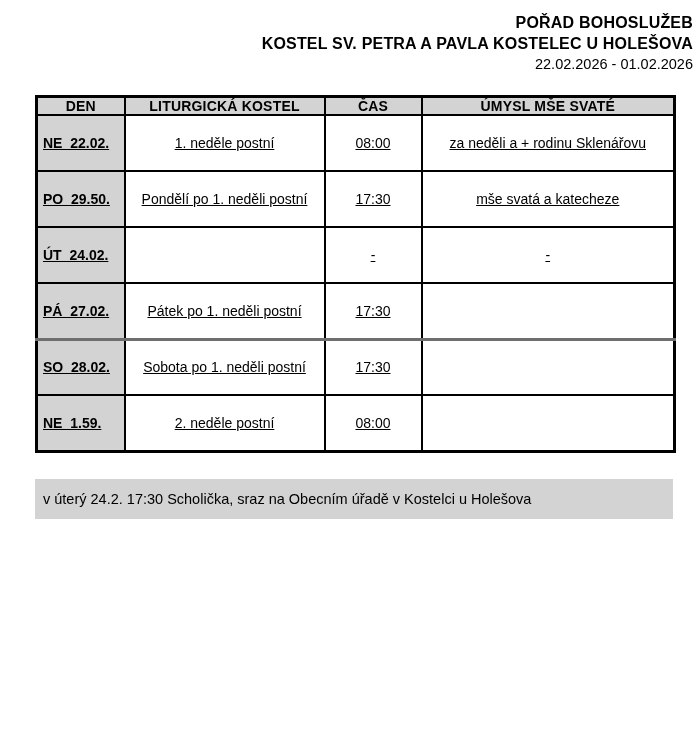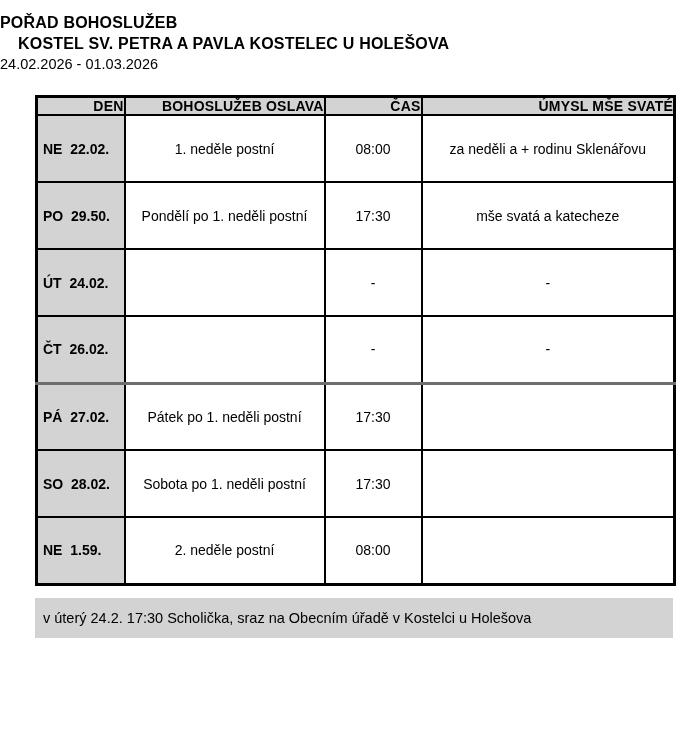--- a/index.html
+++ b/index.html
@@ -12,21 +12,21 @@
     position: relative;
     width: 693px;
     height: 743px;
     background: #ffffff;
     overflow: hidden;
   }
 
   
   .doc-header {
     padding-top: 12px;
-    text-align: left;
+    text-align: right;
     line-height: 21px;
   }
   .doc-title {
     font-size: 16px;
     font-weight: bold;
     letter-spacing: 0.2px;
   }
   .doc-subtitle {
     font-size: 16px;
     font-weight: bold;
@@ -50,78 +50,79 @@
   table.schedule col.c-liturgy  { width: 200px; }
   table.schedule col.c-time     { width: 97px; }
   table.schedule col.c-intent   { width: 253px; }
 
   table.schedule th {
     border: 2px solid #000000;
     background: #d3d3d3;
     height: 16px;
     font-size: 14px;
     font-weight: bold;
-    text-align: right;
+    text-align: center;
     vertical-align: middle;
     letter-spacing: 0.2px;
   }
   table.schedule td {
     border: 2px solid #000000;
-    height: 67px;
+    height: 56px;
     font-size: 14px;
     text-align: center;
     vertical-align: middle;
     overflow: hidden;
+    text-decoration: underline;
   }
   table.schedule td.day {
     background: #d3d3d3;
     font-weight: bold;
     text-align: left;
     padding-left: 5px;
     white-space: pre;
   }
   
   table.schedule tbody tr:nth-child(5) td {
     border-top: 3px solid #6e6e6e;
   }
 
   
   .note-box {
-    margin: 12px 0 0 35px;
+    margin: 26px 0 0 35px;
     width: 638px;
     height: 40px;
     background: #d3d3d3;
     display: flex;
     align-items: center;
     padding-left: 8px;
     font-size: 14.5px;
   }
 </style>
 </head>
 <body>
 
 <div class="page">
 
   <div class="doc-header">
     <div class="doc-title">POŘAD BOHOSLUŽEB</div>
     <div class="doc-subtitle">KOSTEL SV. PETRA A PAVLA KOSTELEC U HOLEŠOVA</div>
-    <div class="doc-daterange">24.02.2026 - 01.03.2026</div>
+    <div class="doc-daterange">22.02.2026 - 01.02.2026</div>
   </div>
 
   <table class="schedule">
     <colgroup>
       <col class="c-day">
       <col class="c-liturgy">
       <col class="c-time">
       <col class="c-intent">
     </colgroup>
     <thead>
       <tr>
         <th>DEN</th>
-        <th>BOHOSLUŽEB OSLAVA</th>
+        <th>LITURGICKÁ KOSTEL</th>
         <th>ČAS</th>
         <th>ÚMYSL MŠE SVATÉ</th>
       </tr>
     </thead>
     <tbody>
     <tr>
       <td class="day">NE  22.02.</td>
       <td class="liturgy">1. neděle postní</td>
       <td class="time">08:00</td>
       <td class="intention">za neděli a + rodinu Sklenářovu</td>
@@ -135,26 +136,20 @@
     </tr>
 
     <tr>
       <td class="day">ÚT  24.02.</td>
       <td class="liturgy"></td>
       <td class="time">-</td>
       <td class="intention">-</td>
     </tr>
 
 
-    <tr>
-      <td class="day">ČT  26.02.</td>
-      <td class="liturgy"></td>
-      <td class="time">-</td>
-      <td class="intention">-</td>
-    </tr>
 
     <tr>
       <td class="day">PÁ  27.02.</td>
       <td class="liturgy">Pátek po 1. neděli postní</td>
       <td class="time">17:30</td>
       <td class="intention"></td>
     </tr>
 
     <tr>
       <td class="day">SO  28.02.</td>

